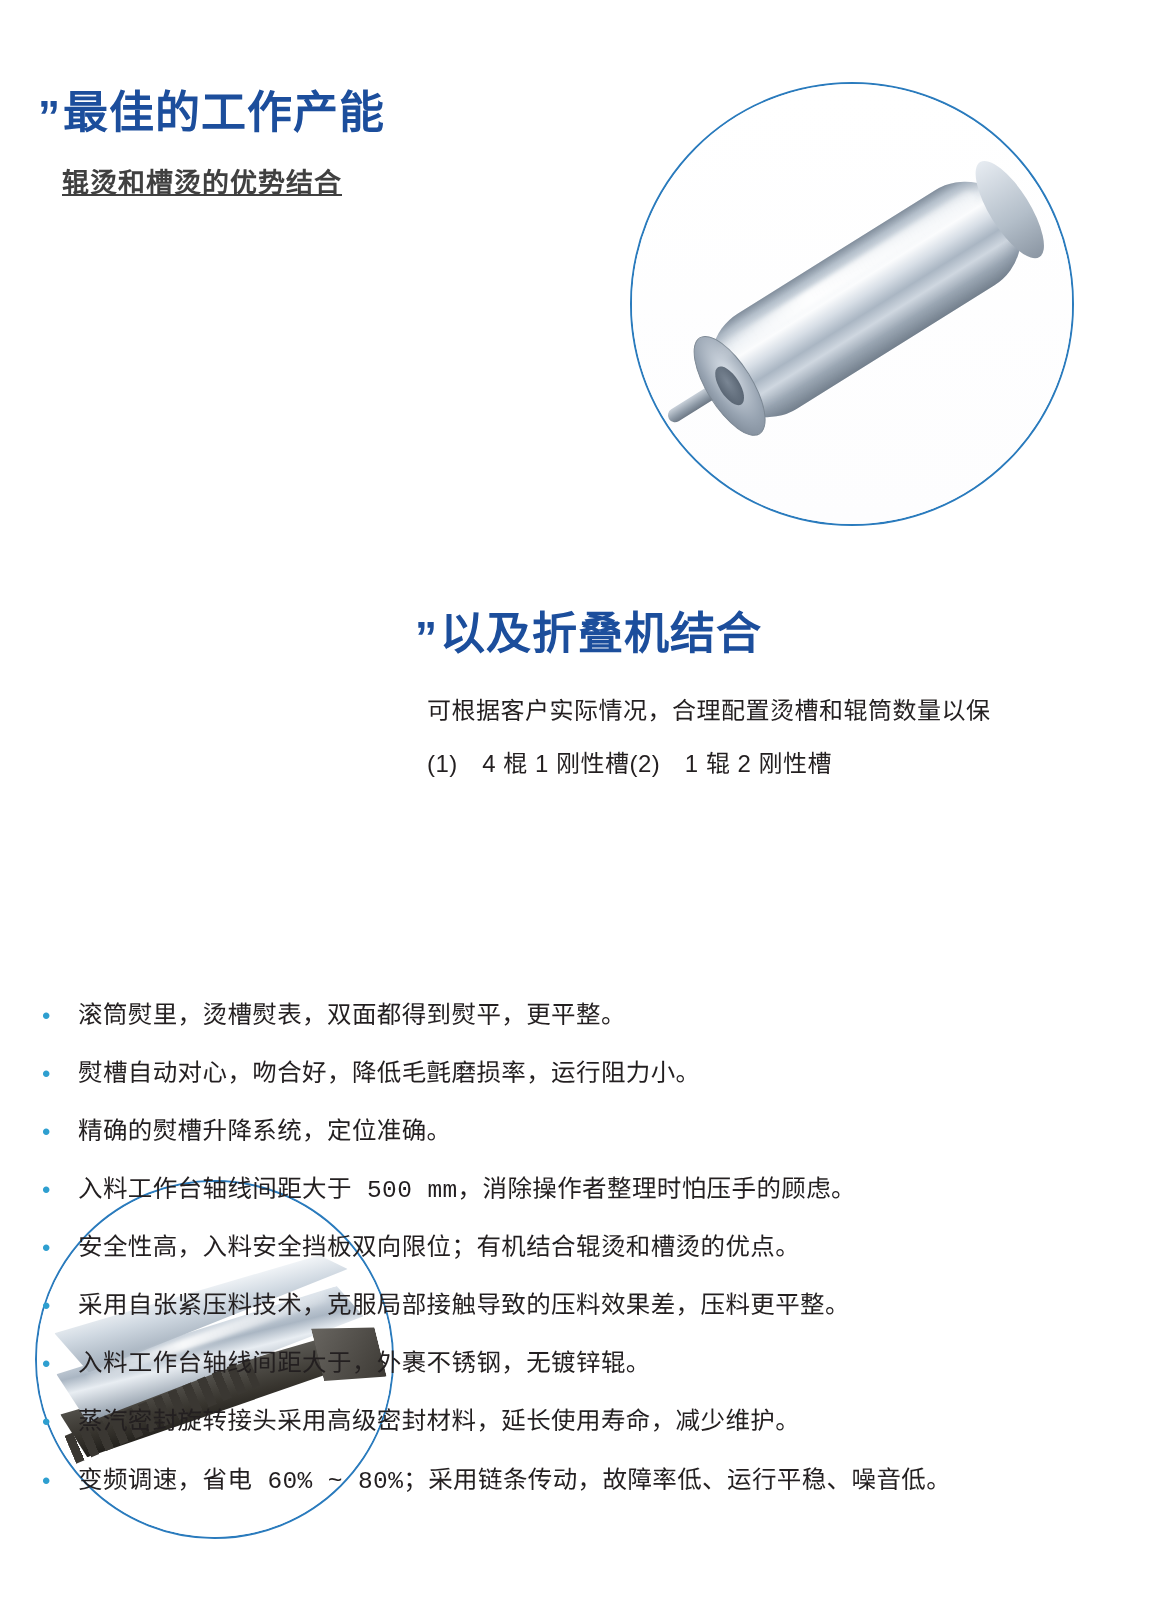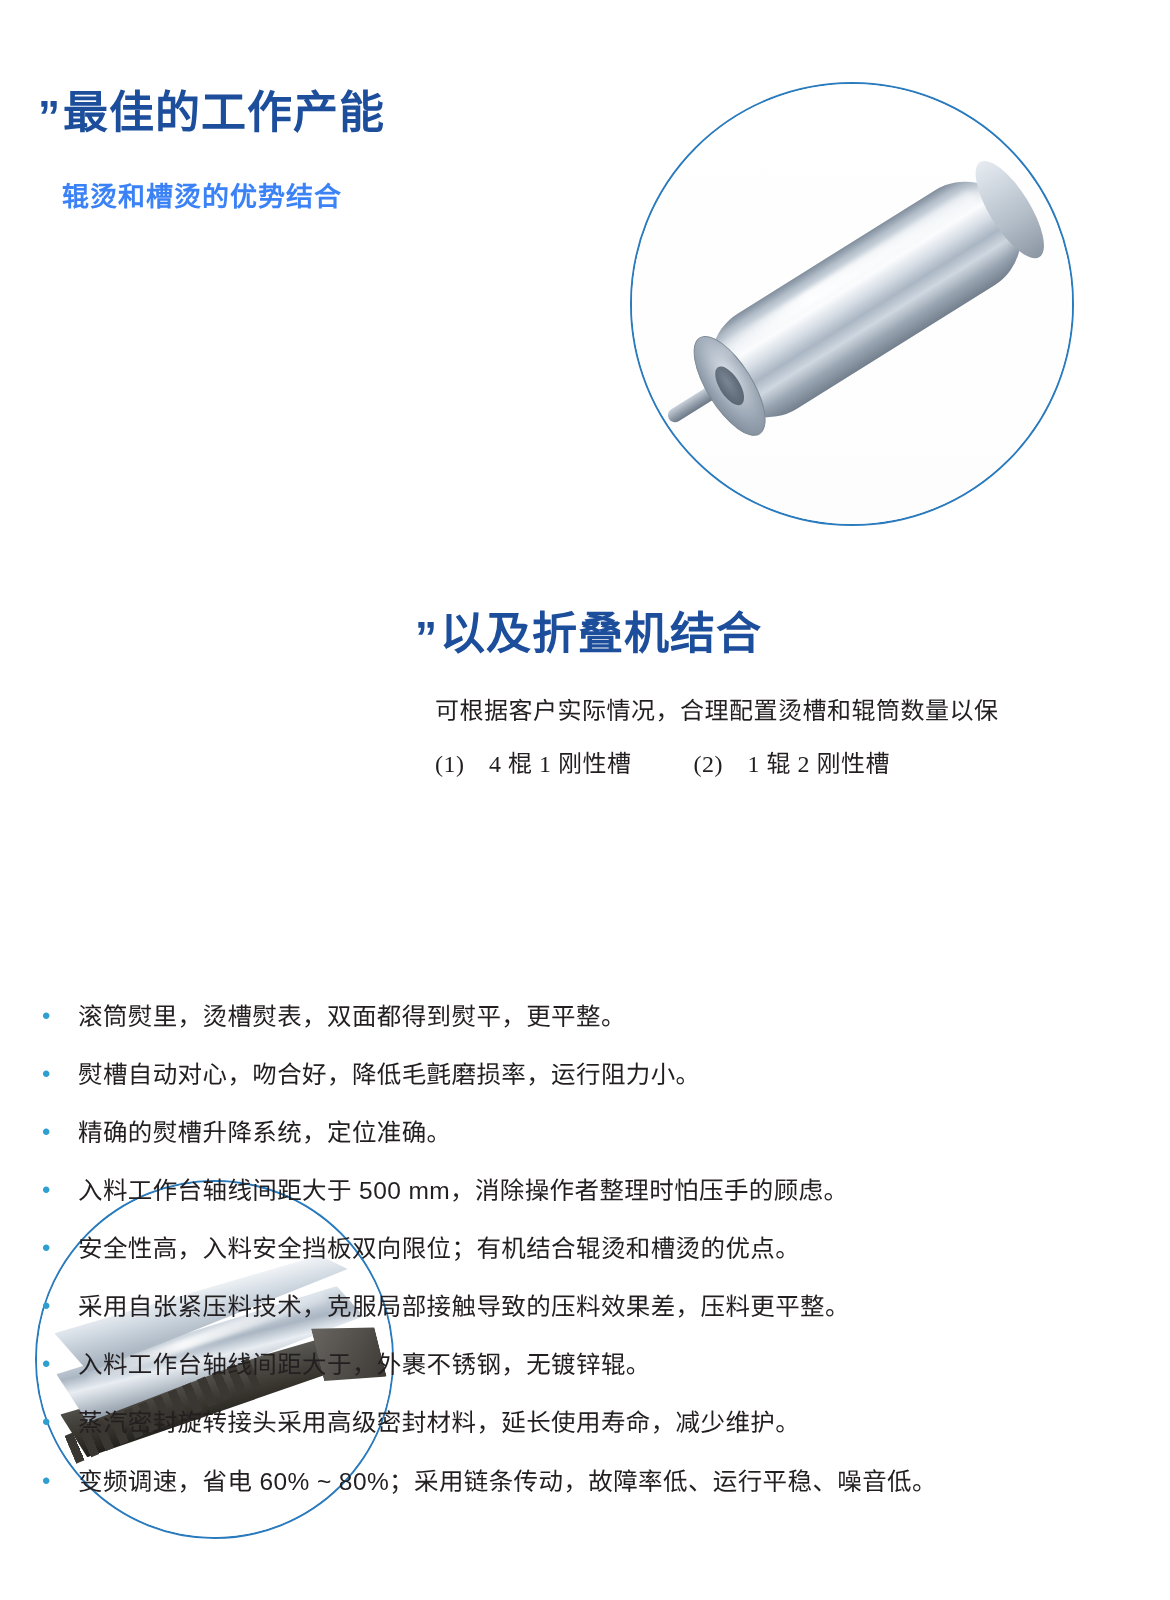--- a/index.html
+++ b/index.html
@@ -45,25 +45,26 @@
     color: #1c4e9c;
     font-weight: bold;
     margin-right: 2px;
     position: relative;
     top: 4px;
   }
 
   .subhead {
     font-size: 27px;
     font-weight: bold;
-    color: #3b82f6;
+    color: #404040;
     letter-spacing: 1px;
-    margin-top: 36px;
+    margin-top: 22px;
     margin-left: 24px;
     white-space: nowrap;
+    text-decoration: underline;
   }
 
   .body-text {
     font-size: 24px;
     line-height: 1.95;
     color: #231f20;
     margin-top: 32px;
     margin-left: 24px;
     letter-spacing: 0.5px;
   }
@@ -263,29 +264,28 @@
     height: 400px;
   }
   .s2-text {
     position: absolute;
     left: 415px;
     top: 28px;
     width: 720px;
   }
   .s2-text .headline { color: #1c4e9c; }
   .s2-text .subhead { margin-left: 28px; }
-  .s2-text .body-text { margin-left: 20px; margin-top: 28px; font-family: Liberation Serif, serif; }
+  .s2-text .body-text { margin-left: 12px; margin-top: 28px; }
 
   .combo-row {
     font-size: 24px;
     color: #231f20;
     margin-top: 6px;
     letter-spacing: 0.5px;
     display: flex;
-    gap: 62px;
   }
   .combo-item { white-space: nowrap; }
 
   
   .bullets {
     position: absolute;
     left: 38px;
     top: 1000px;
     width: 1100px;
   }
@@ -300,21 +300,21 @@
   }
   .bullet .dot {
     color: #2e9fd0;
     font-size: 24px;
     line-height: 1.35;
     width: 36px;
     flex: 0 0 36px;
     text-align: left;
     padding-left: 4px;
   }
-  .bullet .btxt { flex: 1 1 auto; }
+  .bullet .btxt { flex: 1 1 auto; font-family: Liberation Mono, monospace; }
 </style>
 </head>
 <body>
 
 <div class="section1">
 
   <div class="s1-text">
     <div class="headline">
       <span class="quote">”</span><span>最佳的工作产能</span>
     </div>

